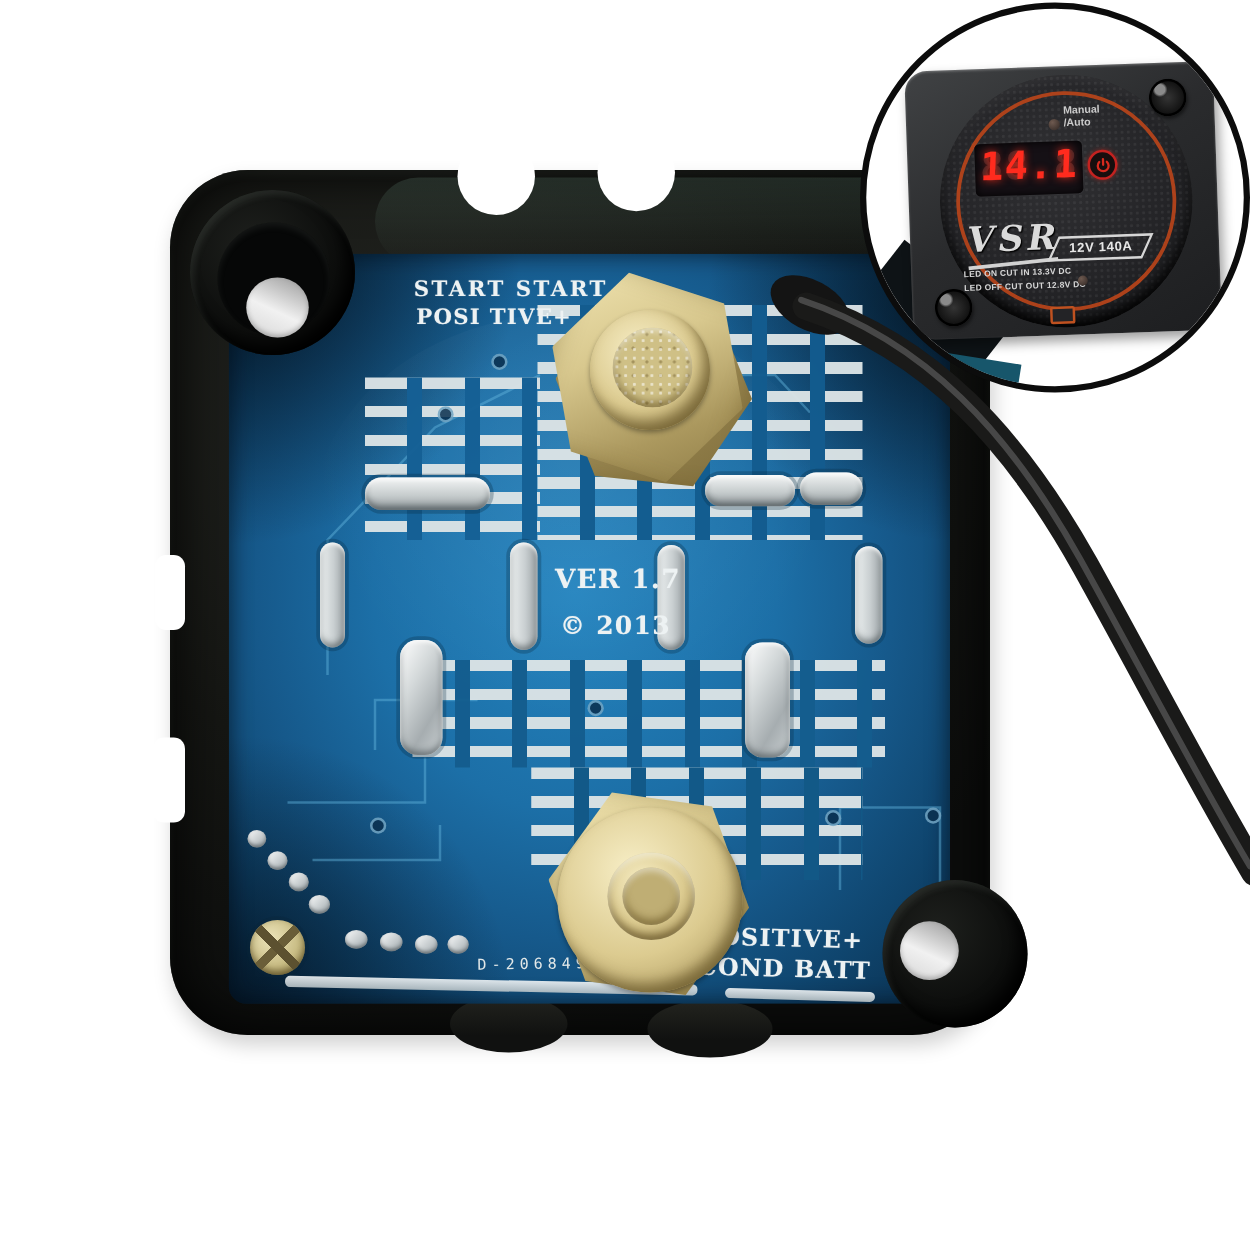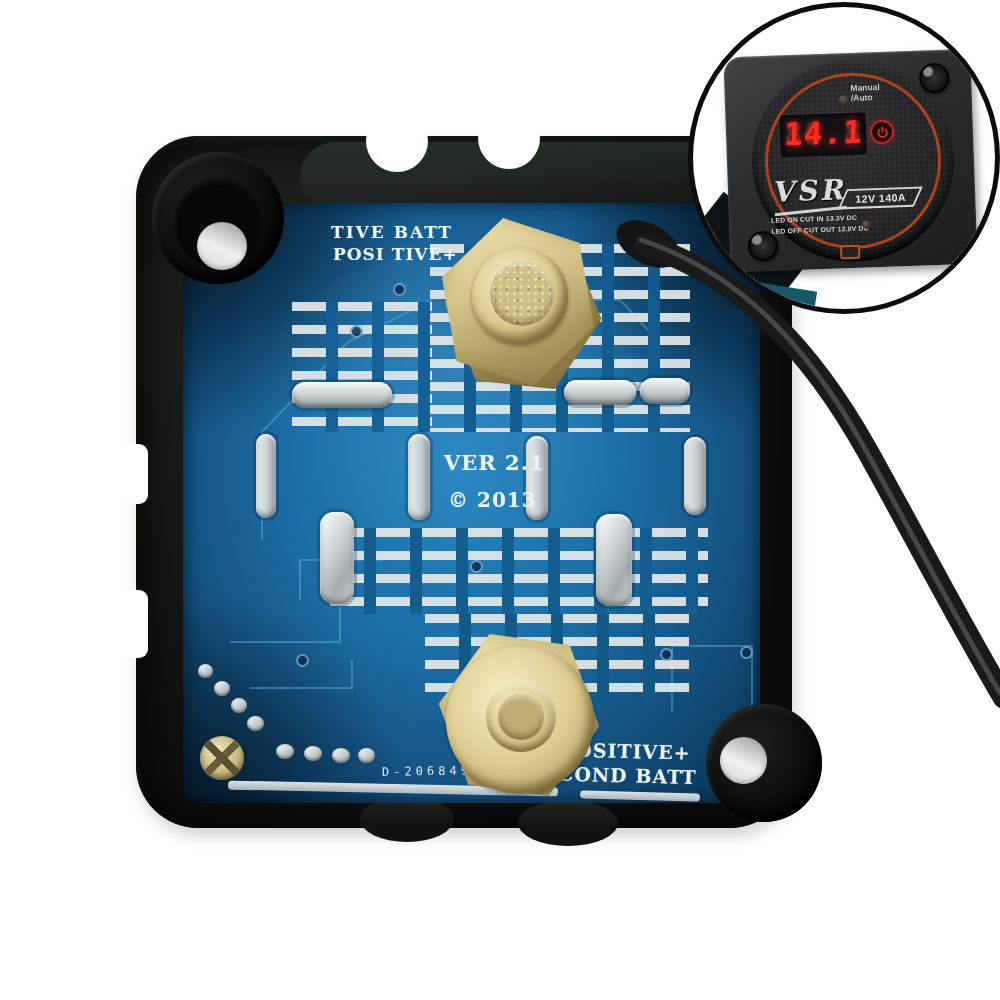--- a/index.html
+++ b/index.html
@@ -163,23 +163,23 @@
   <div class="abs slot fill" style="left:320px;top:512px;width:34px;height:92px;"></div>
   <div class="abs slot fill" style="left:596px;top:514px;width:36px;height:92px;"></div>
 
   <div class="abs via" style="left:393px;top:283px;"></div>
   <div class="abs via" style="left:350px;top:325px;"></div>
   <div class="abs via" style="left:470px;top:560px;"></div>
   <div class="abs via" style="left:660px;top:648px;"></div>
   <div class="abs via" style="left:296px;top:654px;"></div>
   <div class="abs via" style="left:740px;top:646px;"></div>
 
-  <div class="abs silk" style="left:331px;top:222px;font-size:17px;letter-spacing:2px;">TIVE BATT</div>
+  <div class="abs silk" style="left:331px;top:222px;font-size:17px;letter-spacing:2px;">START START</div>
   <div class="abs silk" style="left:333px;top:244px;font-size:17px;letter-spacing:1px;">POSI TIVE+</div>
-  <div class="abs silk" style="left:444px;top:450px;font-size:21px;letter-spacing:1px;">VER 2.1</div>
+  <div class="abs silk" style="left:444px;top:450px;font-size:21px;letter-spacing:1px;">VER 1.7</div>
   <div class="abs silk" style="left:448px;top:488px;font-size:20px;letter-spacing:1px;">© 2013</div>
   <div class="abs silk" style="left:560px;top:740px;font-size:19px;letter-spacing:1px;transform:rotate(1.5deg);">POSITIVE+</div>
   <div class="abs silk" style="left:528px;top:764px;font-size:19px;letter-spacing:1px;transform:rotate(1.5deg);">SECOND BATT</div>
   <div class="abs" style="left:382px;top:764px;font-size:12px;letter-spacing:4px;color:#e2e8e8;transform:rotate(-1deg);font-family:'DejaVu Sans Mono','Liberation Mono',monospace;">D-206849A</div>
 
   <div class="abs blob" style="left:198px;top:664px;width:15px;height:14px;"></div>
   <div class="abs blob" style="left:214px;top:681px;width:16px;height:15px;"></div>
   <div class="abs blob" style="left:231px;top:698px;width:16px;height:15px;"></div>
   <div class="abs blob" style="left:247px;top:716px;width:17px;height:15px;"></div>
   <div class="abs blob" style="left:276px;top:744px;width:18px;height:15px;"></div>

